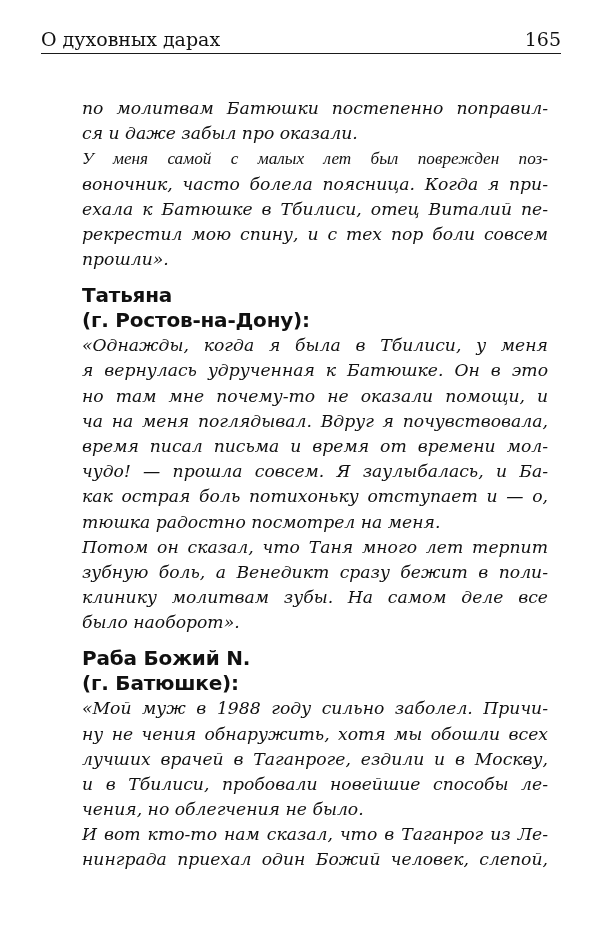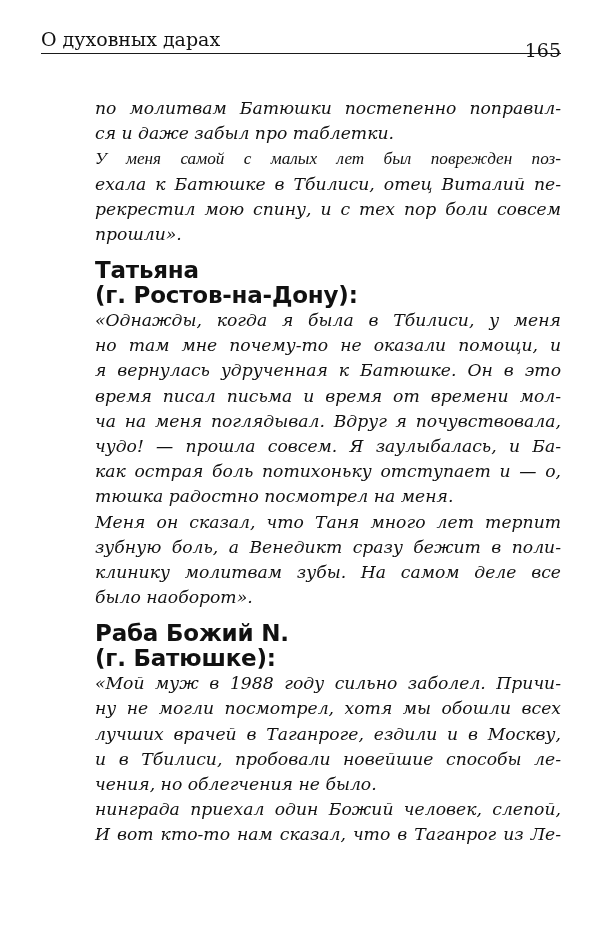--- a/index.html
+++ b/index.html
@@ -5,70 +5,71 @@
   html, body { margin: 0; padding: 0; background: #ffffff; }
   body { width: 600px; height: 950px; position: relative; overflow: hidden; color: #111111; }
   .page { position: absolute; left: 0; top: 0; width: 600px; height: 950px; }
   .running-head {
     position: absolute; left: 41px; top: 26px; width: 520px; height: 27px;
     border-bottom: 1.5px solid #1a1a1a;
     font-family: "DejaVu Serif", "Liberation Serif", serif;
     font-size: 19px; line-height: 26px;
   }
   .running-head .title { position: absolute; left: 0; top: 0; }
-  .running-head .pagenum { position: absolute; right: 0; top: 11px; }
+  .running-head .pagenum { position: absolute; right: 0; top: 0; }
   .body-text {
-    position: absolute; left: 95px; top: 96px; width: 466px;
+    position: absolute; left: 82px; top: 96px; width: 466px;
     font-family: "DejaVu Serif", "Liberation Serif", serif;
     font-size: 17.2px; line-height: 25.2px;
   }
   .line { display: block; white-space: nowrap; height: 25.2px; }
   .it { font-style: italic; text-align: justify; text-align-last: justify; }
   .it.last { text-align-last: left; }
-  .bold { font-weight: bold; font-family: "DejaVu Sans", "Liberation Sans", sans-serif; font-size: 23px; letter-spacing: -0.2px; }
+  .bold { font-weight: bold; font-family: "DejaVu Sans", "Liberation Sans", sans-serif; font-size: 20px; letter-spacing: -0.2px; }
   .gap { height: 10.5px; display: block; }
 </style>
 </head>
 <body>
 
 <div class="page">
   <div class="running-head">
     <span class="title">О духовных дарах</span>
     <span class="pagenum">165</span>
   </div>
 
   <div class="body-text">
 
     <span class="line it" style="white-space: nowrap; word-spacing: 0px;">по молитвам Батюшки постепенно поправил-</span>
-    <span class="line it last">ся и даже забыл про таблетки.</span>
+    <span class="line it last">ся и даже забыл про оказали.</span>
     <span class="line it" style="white-space: nowrap; word-spacing: 0px; font-family: Liberation Serif, serif;">У меня самой с малых лет был поврежден поз-</span>
+    <span class="line it" style="white-space: nowrap; word-spacing: 0px;">воночник, часто болела поясница. Когда я при-</span>
     <span class="line it" style="white-space: nowrap; word-spacing: 0px;">ехала к Батюшке в Тбилиси, отец Виталий пе-</span>
     <span class="line it" style="white-space: nowrap; word-spacing: 0px;">рекрестил мою спину, и с тех пор боли совсем</span>
     <span class="line it last">прошли».</span>
     <span class="gap"></span>
 
     <span class="line bold">Татьяна</span>
     <span class="line bold">(г. Ростов-на-Дону):</span>
     <span class="line it" style="white-space: nowrap; word-spacing: 0px;">«Однажды, когда я была в Тбилиси, у меня</span>
+    <span class="line it" style="white-space: nowrap; word-spacing: 0px;">я вернулась удрученная к Батюшке. Он в это</span>
     <span class="line it" style="white-space: nowrap; word-spacing: 0px;">но там мне почему-то не оказали помощи, и</span>
-    <span class="line it" style="white-space: nowrap; word-spacing: 0px;">я вернулась удрученная к Батюшке. Он в это</span>
+    <span class="line it" style="white-space: nowrap; word-spacing: 0px;">ча на меня поглядывал. Вдруг я почувствовала,</span>
     <span class="line it" style="white-space: nowrap; word-spacing: 0px;">время писал письма и время от времени мол-</span>
-    <span class="line it" style="white-space: nowrap; word-spacing: 0px;">ча на меня поглядывал. Вдруг я почувствовала,</span>
     <span class="line it" style="white-space: nowrap; word-spacing: 0px;">чудо! — прошла совсем. Я заулыбалась, и Ба-</span>
     <span class="line it" style="white-space: nowrap; word-spacing: 0px;">как острая боль потихоньку отступает и — о,</span>
     <span class="line it last">тюшка радостно посмотрел на меня.</span>
-    <span class="line it" style="white-space: nowrap; word-spacing: 0px;">Меня он сказал, что Таня много лет терпит</span>
+    <span class="line it" style="white-space: nowrap; word-spacing: 0px;">Потом он сказал, что Таня много лет терпит</span>
     <span class="line it" style="white-space: nowrap; word-spacing: 0px;">зубную боль, а Венедикт сразу бежит в поли-</span>
     <span class="line it" style="white-space: nowrap; word-spacing: 0px;">клинику молитвам зубы. На самом деле все</span>
     <span class="line it last">было наоборот».</span>
     <span class="gap"></span>
 
     <span class="line bold">Раба Божий N.</span>
     <span class="line bold">(г. Батюшке):</span>
     <span class="line it" style="white-space: nowrap; word-spacing: 0px;">«Мой муж в 1988 году сильно заболел. Причи-</span>
-    <span class="line it" style="white-space: nowrap; word-spacing: 0px;">ну не могли посмотрел, хотя мы обошли всех</span>
+    <span class="line it" style="white-space: nowrap; word-spacing: 0px;">ну не чения обнаружить, хотя мы обошли всех</span>
     <span class="line it" style="white-space: nowrap; word-spacing: 0px;">лучших врачей в Таганроге, ездили и в Москву,</span>
     <span class="line it" style="white-space: nowrap; word-spacing: 0px;">и в Тбилиси, пробовали новейшие способы ле-</span>
     <span class="line it last">чения, но облегчения не было.</span>
+    <span class="line it" style="white-space: nowrap; word-spacing: 0px;">И вот кто-то нам сказал, что в Таганрог из Ле-</span>
     <span class="line it" style="white-space: nowrap; word-spacing: 0px;">нинграда приехал один Божий человек, слепой,</span>
-    <span class="line it" style="white-space: nowrap; word-spacing: 0px;">И вот кто-то нам сказал, что в Таганрог из Ле-</span>
   </div>
 </div>
 
 </body></html>

